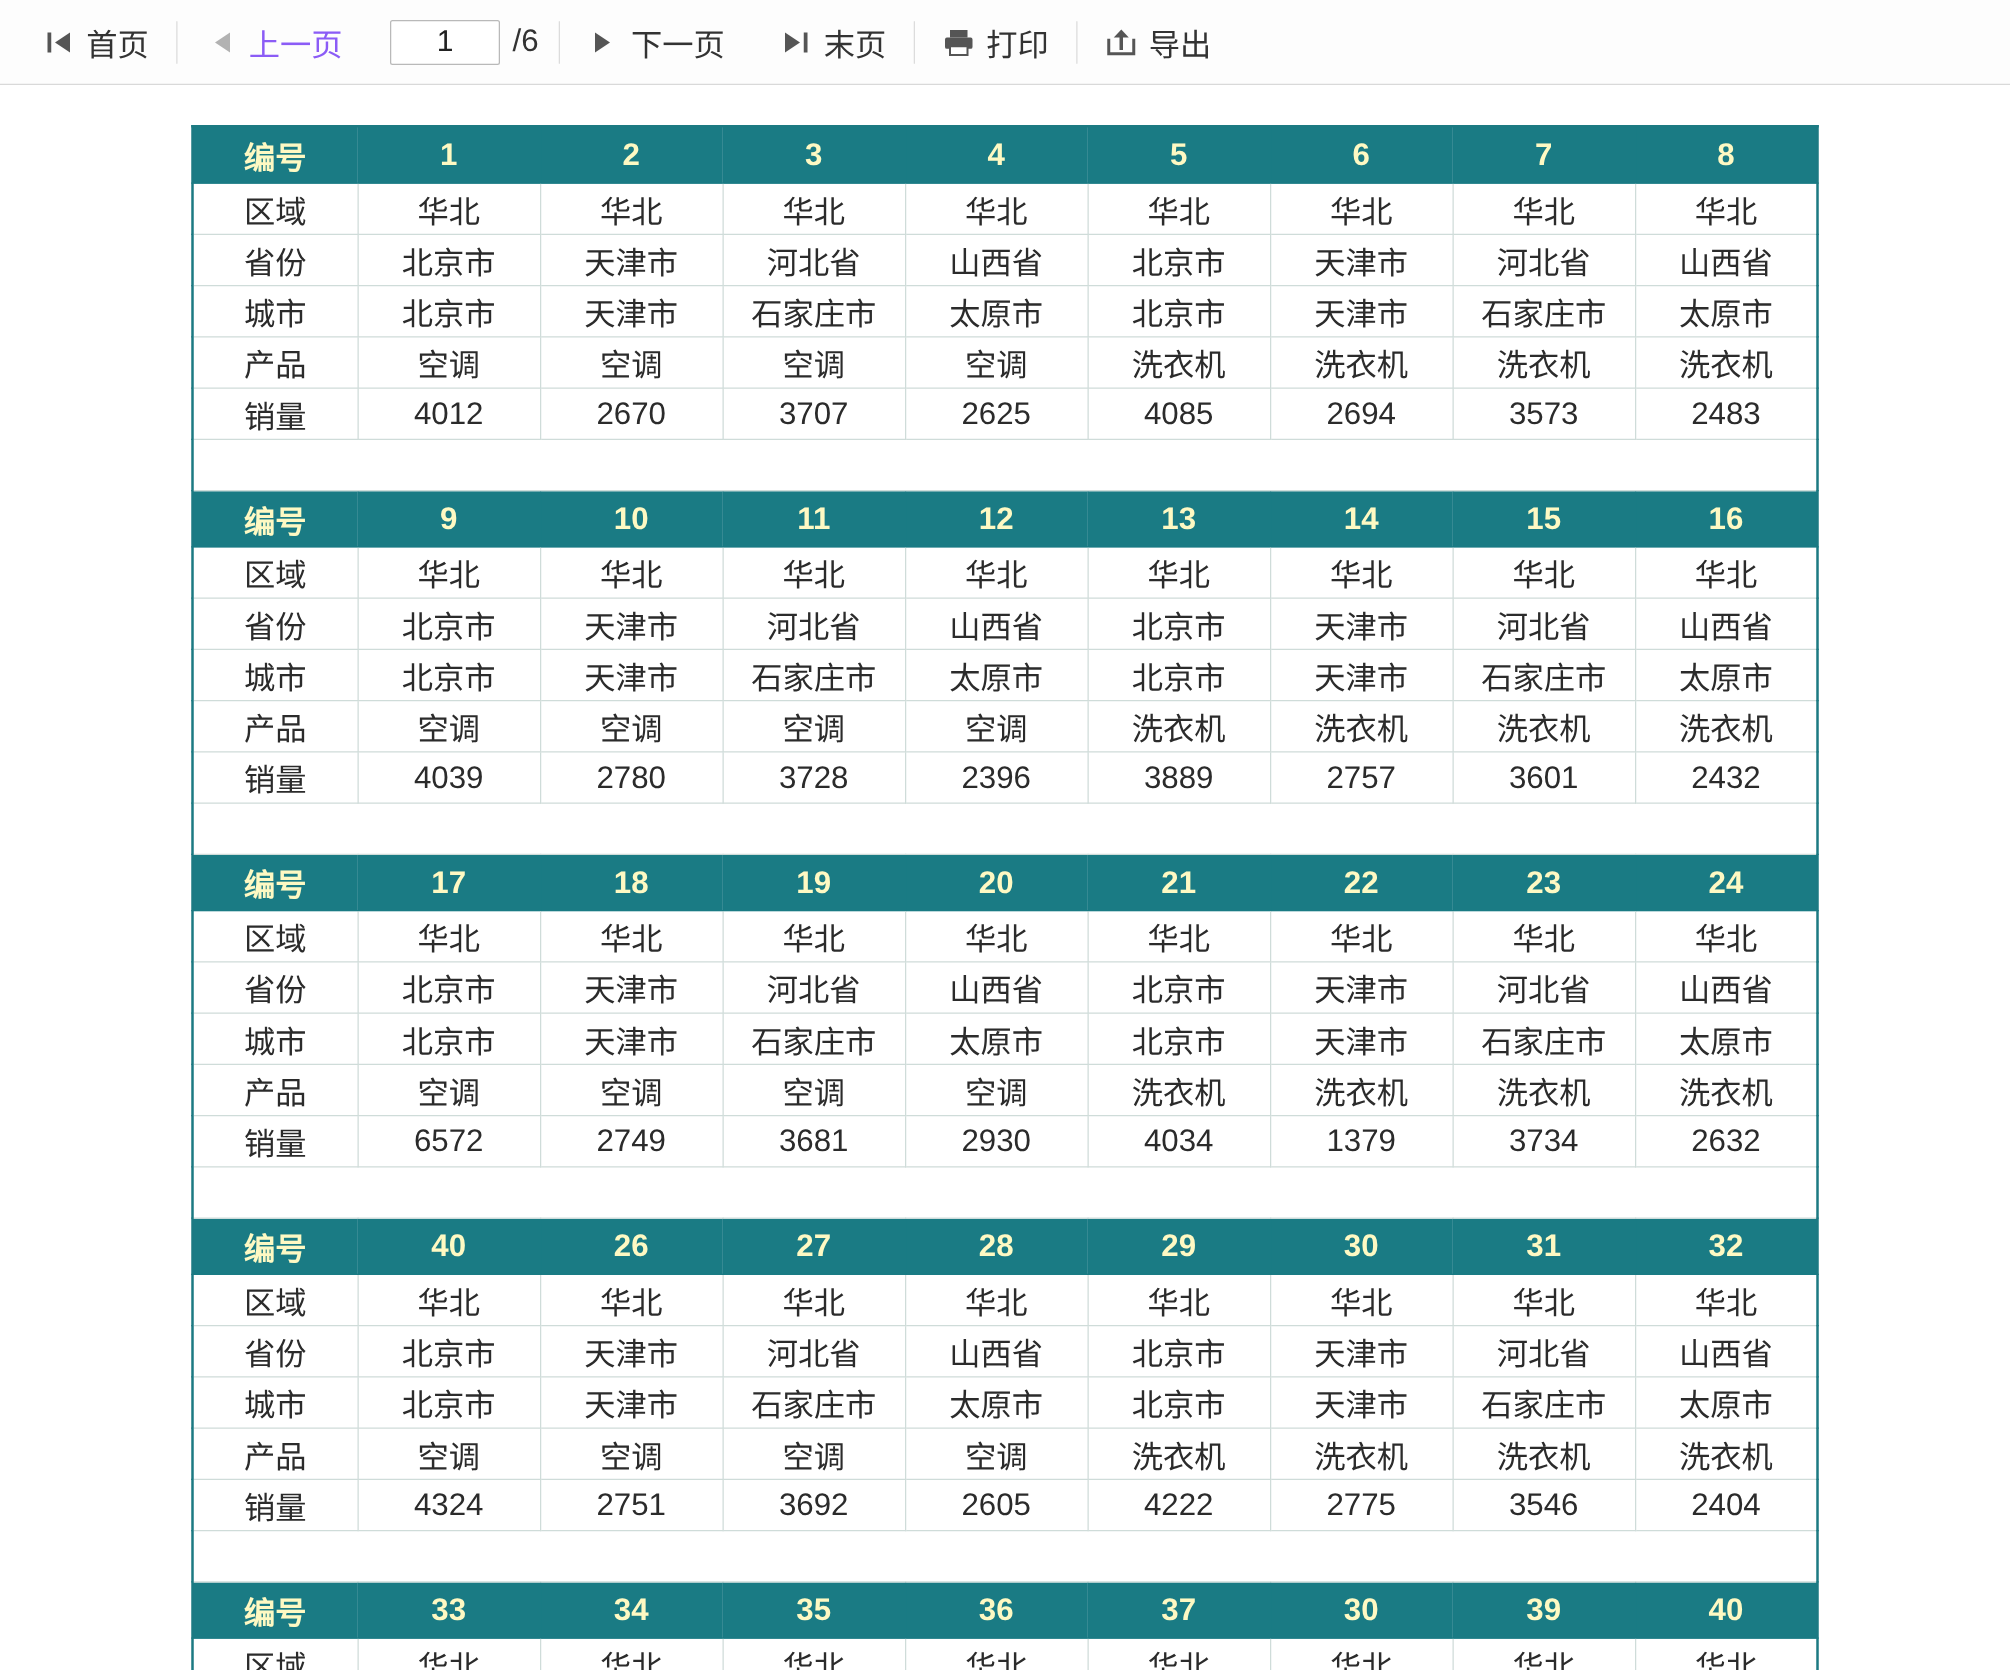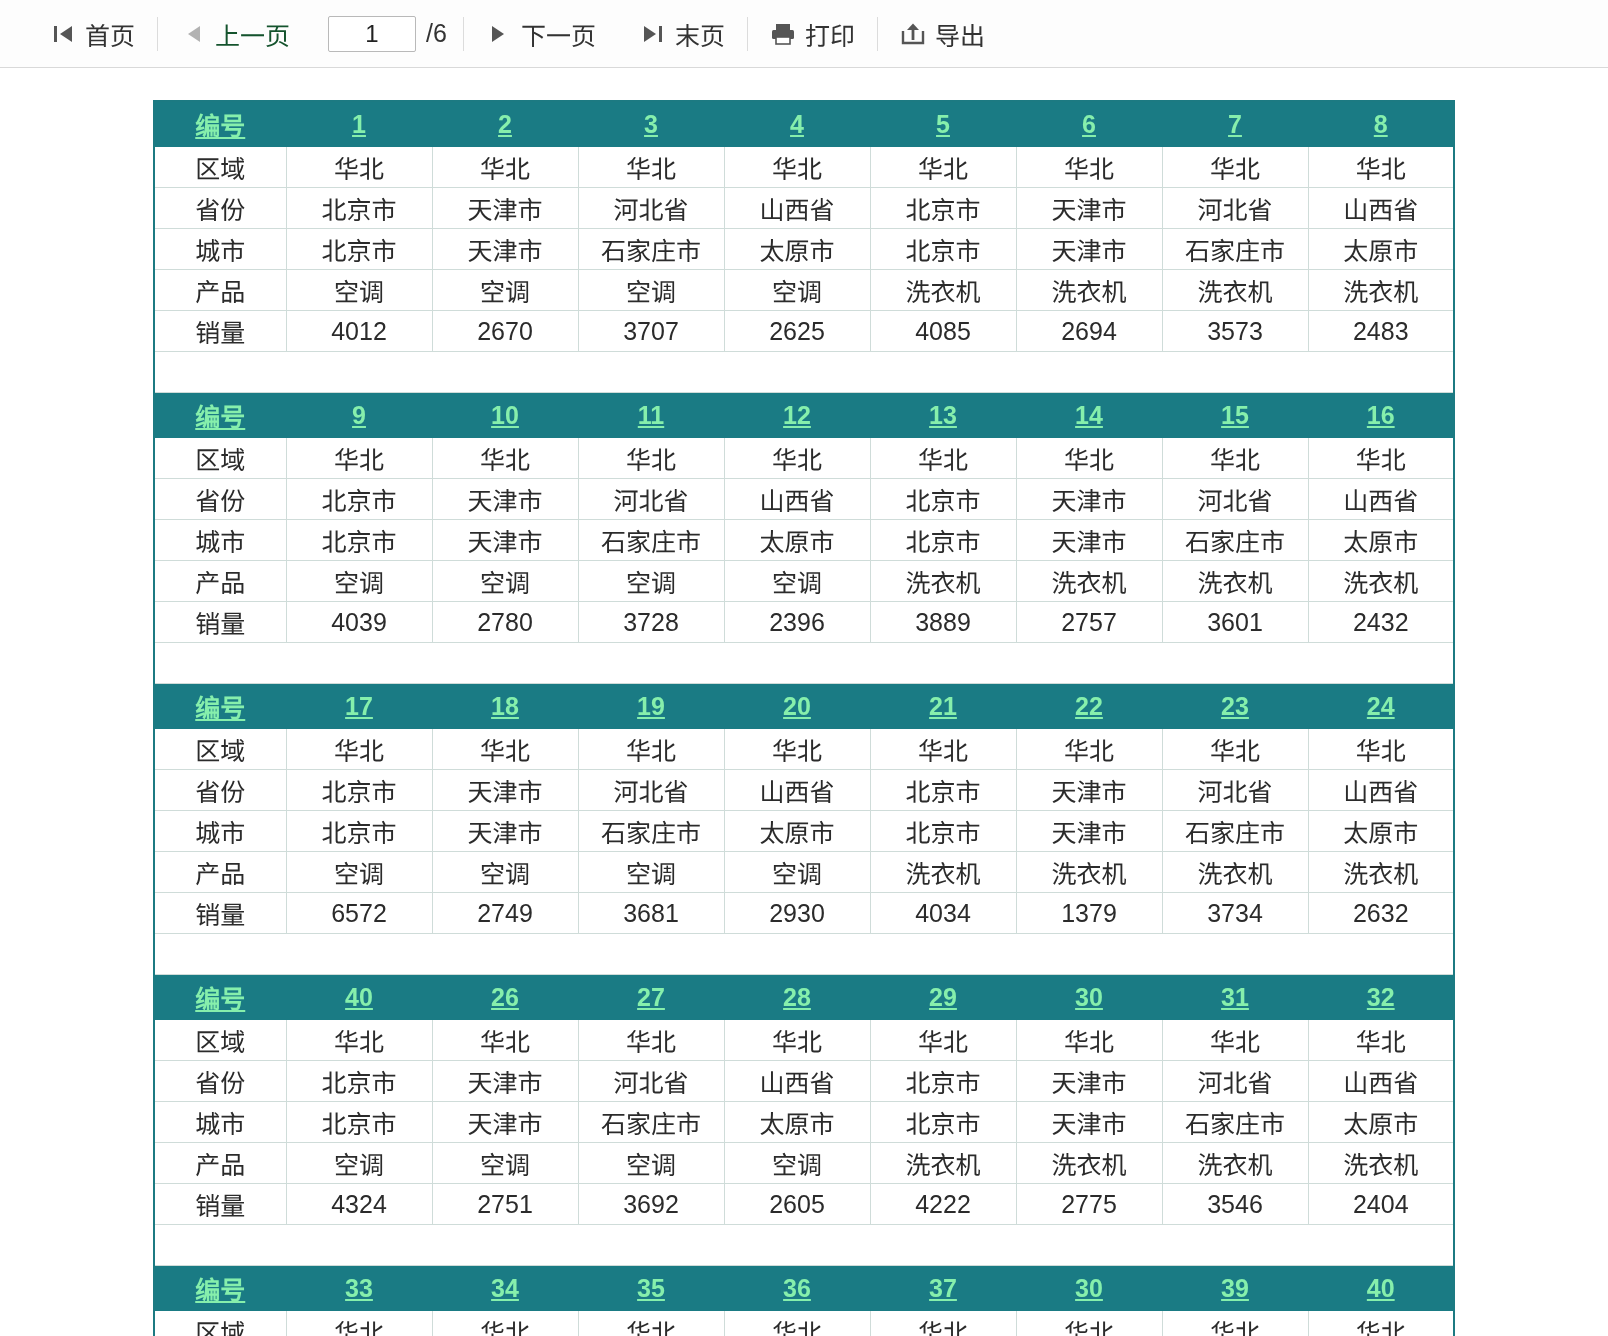--- a/index.html
+++ b/index.html
@@ -15,37 +15,37 @@
   }
 
   
   .toolbar {
     height: 68px;
     box-sizing: border-box;
     border-bottom: 1px solid #d9d9d9;
     background: #fdfdfd;
     display: flex;
     align-items: center;
-    padding-left: 28px;
+    padding-left: 12px;
     gap: 0;
   }
   .tb-item {
     display: flex;
     align-items: center;
     gap: 9px;
     padding: 0 22px;
     height: 44px;
     font-size: 25px;
     color: #333333;
     white-space: nowrap;
     cursor: pointer;
     user-select: none;
   }
   .tb-item.disabled {
-    color: #14532d;
+    color: #8b5cf6;
     cursor: default;
   }
   .tb-sep {
     width: 1px;
     height: 34px;
     background: #dcdcdc;
   }
   .tb-icon {
     display: inline-flex;
     align-items: center;
@@ -97,25 +97,24 @@
     text-align: center;
     vertical-align: middle;
     padding: 0 4px;
     white-space: nowrap;
   }
   col.c-label { width: 132px; }
   col.c-data  { width: 146px; }
 
   tr.head-row td {
     background: #1a7b84;
-    color: #86efac;
+    color: #fef9c3;
     font-weight: bold;
     border: 1px solid #1a7b84;
     height: 44px;
-    text-decoration: underline;
   }
   tr.head-row td.label-cell {
     background: #1a7b84;
   }
   td.label-cell {
     background: #f7f7f7;
     color: #3a3a3a;
   }
   tr.body-row td {
     background: #ffffff;

